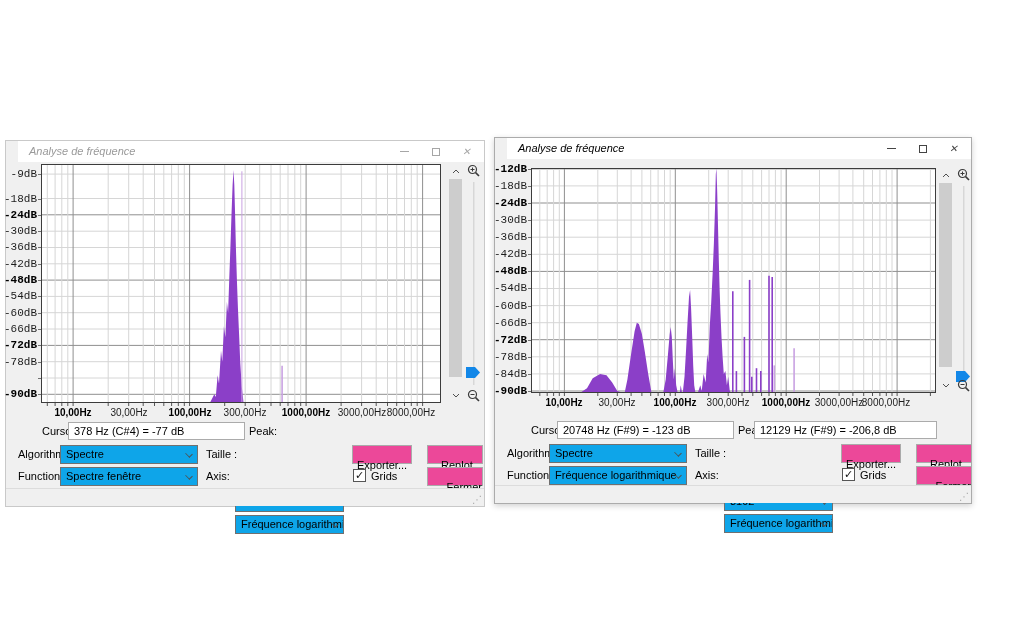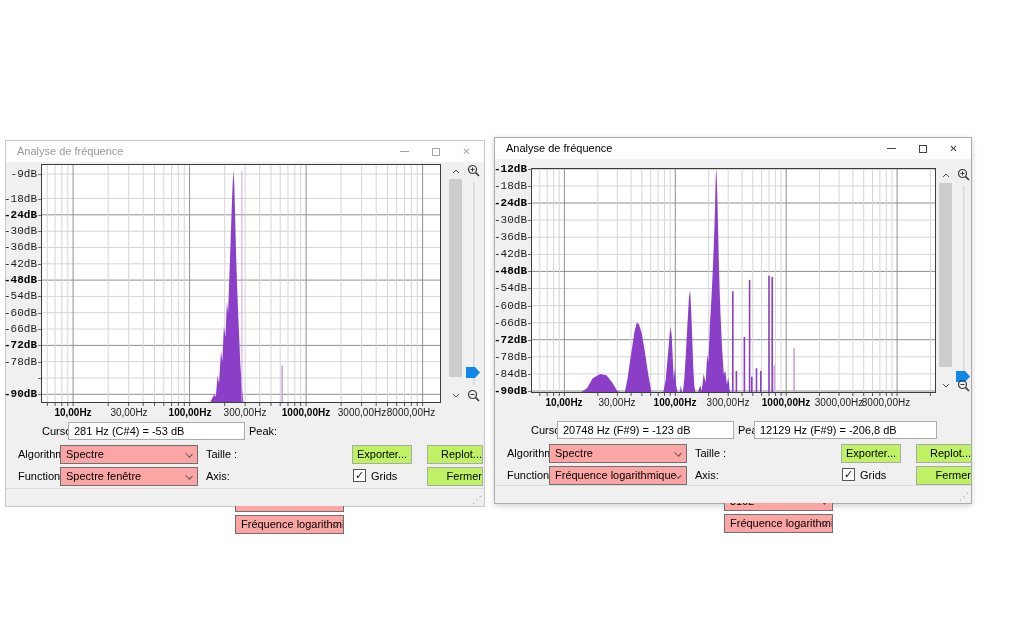--- a/index.html
+++ b/index.html
@@ -3,21 +3,21 @@
 <meta charset="utf-8">
 <style>
   * { margin:0; padding:0; box-sizing:border-box; }
   html,body { width:1024px; height:640px; }
   body { background:#ffffff; font-family:"Liberation Sans", sans-serif; position:relative; overflow:hidden; }
 
   .win { position:absolute; background:#f0f0f0; }
   .win1 { left:5px; top:140px; width:480px; height:367px; border:1px solid #c9c9c9; }
   .win2 { left:494px; top:137px; width:478px; height:367px; border:1px solid #ababab; box-shadow:0 2px 6px rgba(0,0,0,.18); }
 
-  .titlebar { position:absolute; left:0; top:0; right:0; height:21px; background:#ffffff; }
+  .titlebar { position:absolute; left:12px; top:0; right:0; height:21px; background:#ffffff;font-style:italic; }
   .title { position:absolute; left:11px; top:4px; font-size:11px; white-space:nowrap; }
   .win1 .title { color:#9a9a9a; }
   .win2 .title { color:#000000; }
   .winbtns { position:absolute; right:2px; top:0; height:21px; display:flex; }
   .wbtn { width:31px; height:21px; display:flex; align-items:center; justify-content:center; }
   .glyph-min { width:9px; height:1px; background:#444; }
   .glyph-max { width:8px; height:8px; border:1px solid #444; }
   .glyph-close { font-size:10px; color:#444; line-height:10px; }
   .win1 .glyph-min { background:#a6a6a6; }
   .win1 .glyph-max { border-color:#a6a6a6; }
@@ -56,23 +56,23 @@
   .ztrack { position:absolute; left:8px; top:18px; bottom:18px; width:2px; background:#e4e4e4; border-left:1px solid #d7d7d7; }
   .zthumb { position:absolute; left:1px; top:200px; width:15px; height:11px; }
 
   .row { position:absolute; left:0; right:0; height:18px; }
   .win1 .row-cursor { top:281px; } .win2 .row-cursor { top:283px; }
   .win1 .row1 { top:304px; } .win2 .row1 { top:306px; }
   .win1 .row2 { top:326px; } .win2 .row2 { top:328px; }
 
   .lbl { position:absolute; top:3px; font-size:11px; color:#000; white-space:nowrap; }
   .field { position:absolute; top:0; height:18px; background:#fff; border:1px solid #ababab; font-size:11px; color:#000; padding:2px 0 0 5px; white-space:nowrap; overflow:hidden; }
-  .combo { position:absolute; top:0; height:19px; background:#fca5a5; border:1px solid #707070; font-size:11px; color:#000; padding:2px 16px 0 5px; white-space:nowrap; overflow:hidden; }
+  .combo { position:absolute; top:0; height:19px; background:#0ea5e9; border:1px solid #707070; font-size:11px; color:#000; padding:2px 16px 0 5px; white-space:nowrap; overflow:hidden; }
   .combo .chev { position:absolute; right:5px; top:5px; width:6px; height:6px; border-right:1px solid #505050; border-bottom:1px solid #505050; transform:rotate(45deg) scale(1,0.8); }
-  .btn { position:absolute; top:0; height:19px; background:#bef264; border:1px solid #aaaaaa; font-size:11px; color:#000; text-align:center; padding-top:2px; }
+  .btn { position:absolute; top:0; height:19px; background:#ec4899; border:1px solid #aaaaaa; font-size:11px; color:#000; text-align:center; padding-top:13px; }
   .checkbox { position:absolute; top:2px; width:13px; height:13px; background:#fff; border:1px solid #555; font-size:11px; line-height:11px; text-align:center; color:#111; }
 
   .statusbar { position:absolute; left:0; right:0; bottom:0; height:18px; background:#f0f0f0; border-top:1px solid #dcdcdc; }
   .grip { position:absolute; right:2px; bottom:1px; font-size:10px; color:#a9a9a9; line-height:10px; }
 
   .cur-label { left:36px; }
   .cur-field { left:62px; width:177px; }
   .peak-label { left:243px; }
   .peak-field { left:259px; width:183px; }
 
@@ -263,21 +263,21 @@
       <svg width="14" height="14" viewBox="0 0 14 14">
           <circle cx="5.5" cy="5.5" r="4" fill="none" stroke="#3a3a3a" stroke-width="1.2"></circle>
           <line x1="8.6" y1="8.6" x2="12" y2="12" stroke="#3a3a3a" stroke-width="1.6"></line>
           <line x1="3.5" y1="5.5" x2="7.5" y2="5.5" stroke="#3a3a3a" stroke-width="1"></line>
         </svg>
     </span>
   </div>
 
   <div class="row row-cursor">
     <span class="lbl cur-label">Cursor:</span>
-    <span class="field cur-field">281 Hz (C#4) = -53 dB</span>
+    <span class="field cur-field">378 Hz (C#4) = -77 dB</span>
     <span class="lbl peak-label">Peak:</span>
   </div>
 
   <div class="row row1">
     <span class="lbl lbl-c1">Algorithm:</span>
     <span class="combo combo-1"><span>Spectre</span><span class="chev"></span></span>
     <span class="lbl lbl-c2">Taille :</span>
     <span class="combo combo-2"><span>8192</span><span class="chev"></span></span>
     <span class="btn btn-a">Exporter...</span>
     <span class="btn btn-b">Replot...</span>

